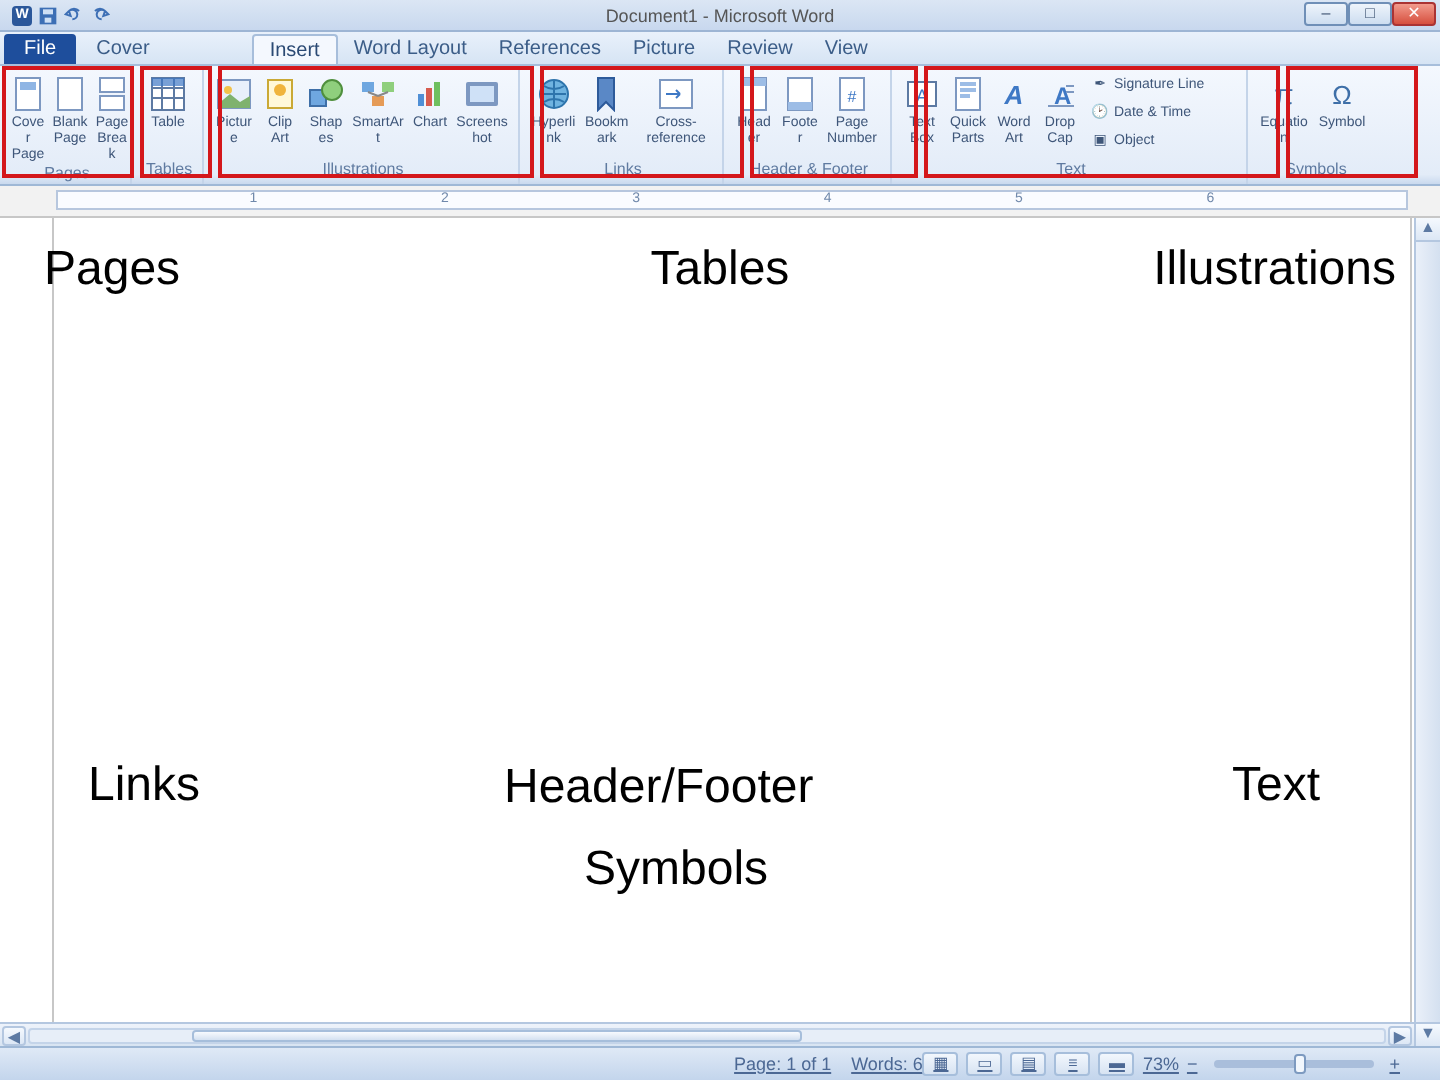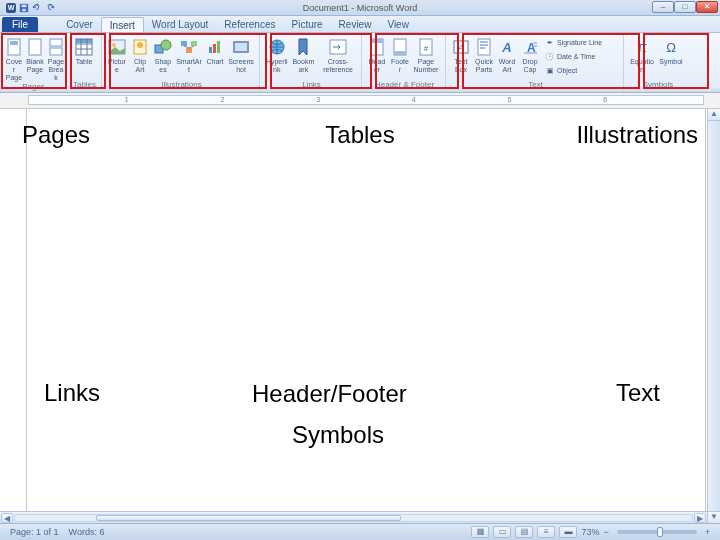--- a/index.html
+++ b/index.html
@@ -71,36 +71,37 @@
     gap: 0;
   }
   .filetab {
     background: #1e4e9c;
     color: #fff;
     font-size: 10px;
     padding: 2px 10px 12px 10px;
     height: 15px;
     line-height: 12px;
     border-radius: 2px 2px 0 0;
-    margin-right: 20px;
+    margin-right: 2px;
     text-align: center;
   }
   .tab {
     font-size: 10px;
     color: #3b5d88;
     padding: 2px 8px;
     height: 15px;
     line-height: 12px;
   }
   .tab.active {
     background: #f4f8fe;
     border: 1px solid #a7bedb;
     border-bottom: none;
     border-radius: 2px 2px 0 0;
     color: #2b4a74;
+    margin-left: 43px;
   }
 
   
   .ribbon {
     height: 60px;
     background: linear-gradient(#f4f8fe,#e3ecf8 92%,#c9d9ee);
     border-bottom: 1px solid #9fb8d6;
     display: flex;
     padding: 2px 2px 0 2px;
     gap: 2px;
@@ -242,22 +243,23 @@
   .termSymbols{ position:absolute; left:270px; top:300px; font-size:24px;}
 
   
   .status {
     position:absolute; left:0; right:0; bottom:0;
     height: 17px;
     background: linear-gradient(#dfe9f6,#c3d5ec);
     border-top:1px solid #9fb8d6;
     font-size:9px; color:#4c6894;
     display:flex; align-items:center;
-    padding:0 10px;
-    justify-content:space-between;
+    padding:0 20px;
+    justify-content:flex-end;
+    text-decoration:underline;
   }
   .status .left{display:flex;gap:10px}
   .status .right{display:flex;gap:4px;align-items:center}
   .viewbtn{
     width:18px;height:12px;
     background:linear-gradient(#f2f7fd,#d7e3f2);
     border:1px solid #a6bedb; border-radius:2px;
     font-size:8px; text-align:center; line-height:10px; color:#4c6894;
   }
   .zoom-slider{

